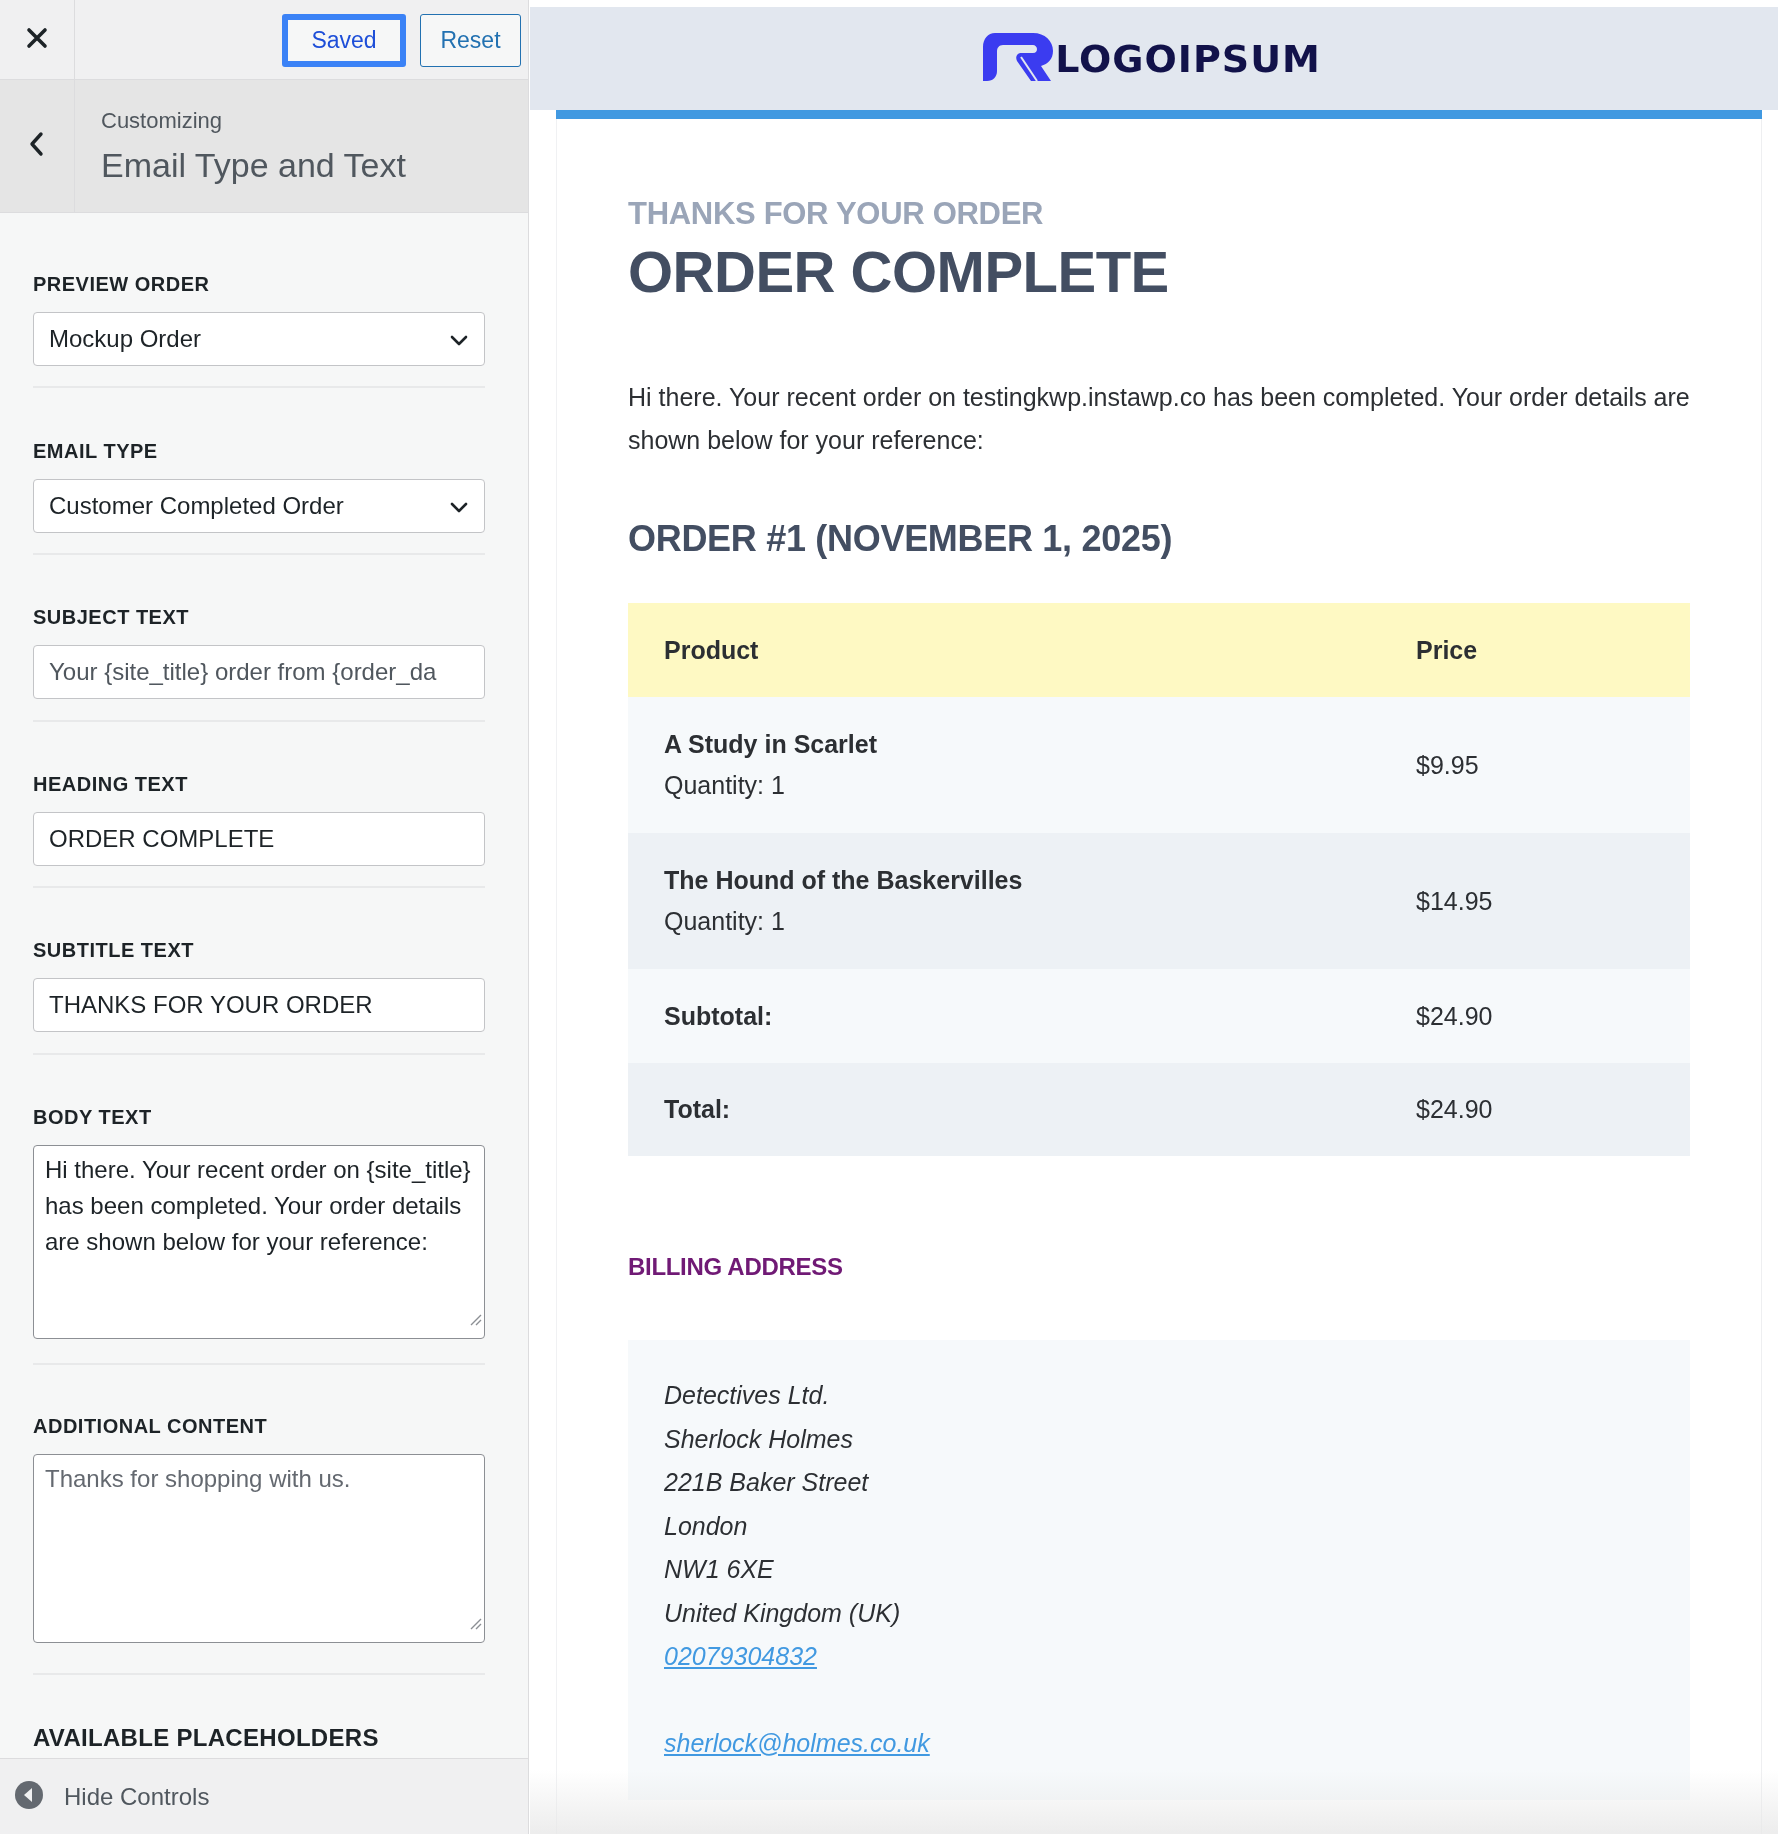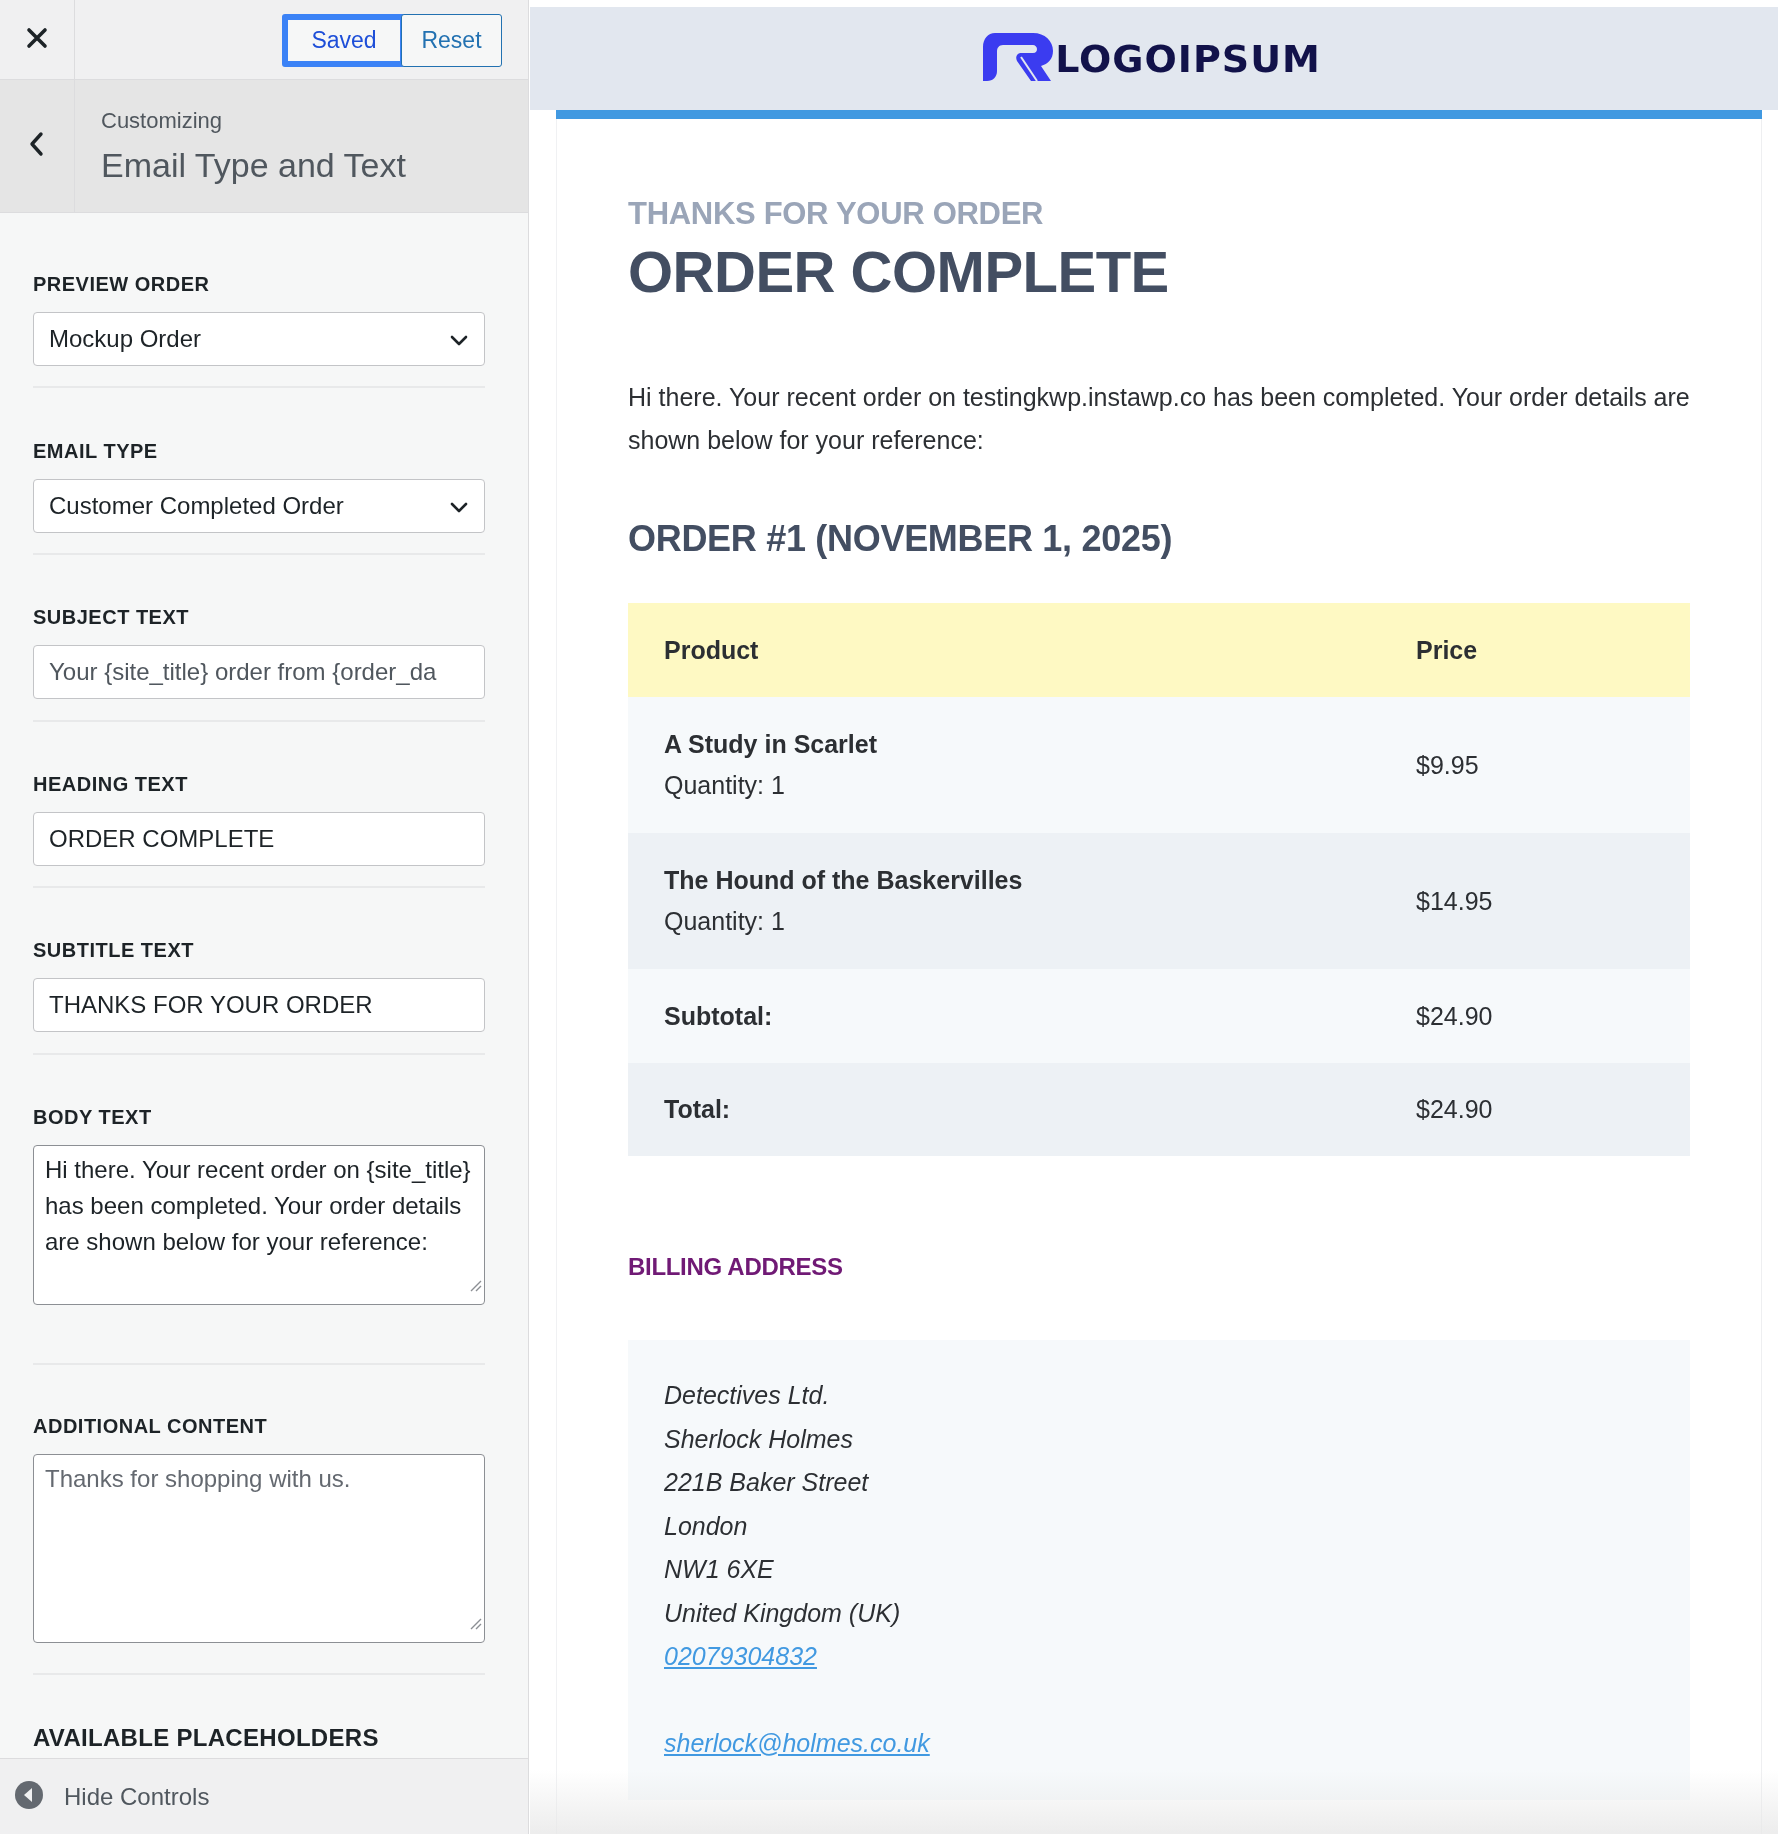--- a/index.html
+++ b/index.html
@@ -4,21 +4,21 @@
 <style>
   * { box-sizing: border-box; margin: 0; padding: 0; }
   html, body { width: 1778px; height: 1834px; overflow: hidden; background: #ffffff; }
   body { font-family: "Liberation Sans", sans-serif; color: #1d2327; position: relative; }
 
   
   .sidebar { position: absolute; left: 0; top: 0; width: 529px; height: 1834px; background: #f6f7f7; border-right: 1px solid #dcdcde; overflow: hidden; }
   .topbar { position: absolute; left: 0; top: 0; width: 529px; height: 80px; background: #f0f0f1; border-bottom: 1px solid #dcdcde; }
   .close-btn { position: absolute; left: 0; top: 0; width: 75px; height: 79px; border-right: 1px solid #dcdcde; display: flex; align-items: center; justify-content: center; cursor: pointer; }
   .btn-saved { position: absolute; left: 282px; top: 14px; width: 124px; height: 53px; border: 6px solid #3b82f6; border-radius: 3px; background: #f6f7f7; color: #1d4ed8; font-size: 23px; display: flex; align-items: center; justify-content: center; }
-  .btn-reset { position: absolute; left: 401px; top: 14px; width: 101px; height: 53px; border: 1px solid #2271b1; border-radius: 3px; background: #f6f7f7; color: #2271b1; font-size: 23px; display: flex; align-items: center; justify-content: center; cursor: pointer; }
+  .btn-reset { position: absolute; left: 420px; top: 14px; width: 101px; height: 53px; border: 1px solid #2271b1; border-radius: 3px; background: #f6f7f7; color: #2271b1; font-size: 23px; display: flex; align-items: center; justify-content: center; cursor: pointer; }
 
   .section-header { position: absolute; left: 0; top: 80px; width: 529px; height: 133px; background: #e5e5e5; border-bottom: 1px solid #dcdcde; }
   .back-btn { position: absolute; left: 0; top: 0; width: 75px; height: 132px; border-right: 1px solid #dcdcde; display: flex; align-items: center; justify-content: center; cursor: pointer; }
   .customizing { position: absolute; left: 101px; top: 28px; font-size: 22px; color: #50575e; }
   .section-title { position: absolute; left: 101px; top: 66px; font-size: 34px; color: #50575e; font-weight: 300; }
 
   .control { position: absolute; left: 33px; width: 452px; }
   .control-label { font-size: 20px; font-weight: bold; color: #1d2327; letter-spacing: 0.5px; text-transform: uppercase; margin-bottom: 16px; }
   .select-box, .text-input { width: 452px; height: 54px; background: #ffffff; border: 1px solid #c3c4c7; border-radius: 4px; font-size: 24px; color: #1d2327; display: flex; align-items: center; padding: 0 15px; position: relative; white-space: nowrap; overflow: hidden; }
   .select-box .chev { position: absolute; right: 14px; top: 16px; }
@@ -138,21 +138,21 @@
   <div class="control" style="top:939px;">
     <div class="control-label">SUBTITLE TEXT</div>
     <div class="text-input">
       <span>THANKS FOR YOUR ORDER</span>
     </div>
   </div>
   <div class="divider" style="top:1053px;"></div>
 
   <div class="control" style="top:1106px;">
     <div class="control-label">BODY TEXT</div>
-    <div class="textarea" style="height:160px;">
+    <div class="textarea" style="height:194px;">
       <span>Hi there. Your recent order on {site_title} has been completed. Your order details are shown below for your reference:</span>
       <span class="grip">
         <svg width="14" height="14" viewBox="0 0 14 14">
             <path d="M13 3 L3 13 M13 8 L8 13" stroke="#8c8f94" stroke-width="1.4"></path>
           </svg>
       </span>
     </div>
   </div>
   <div class="divider" style="top:1363px;"></div>
 

